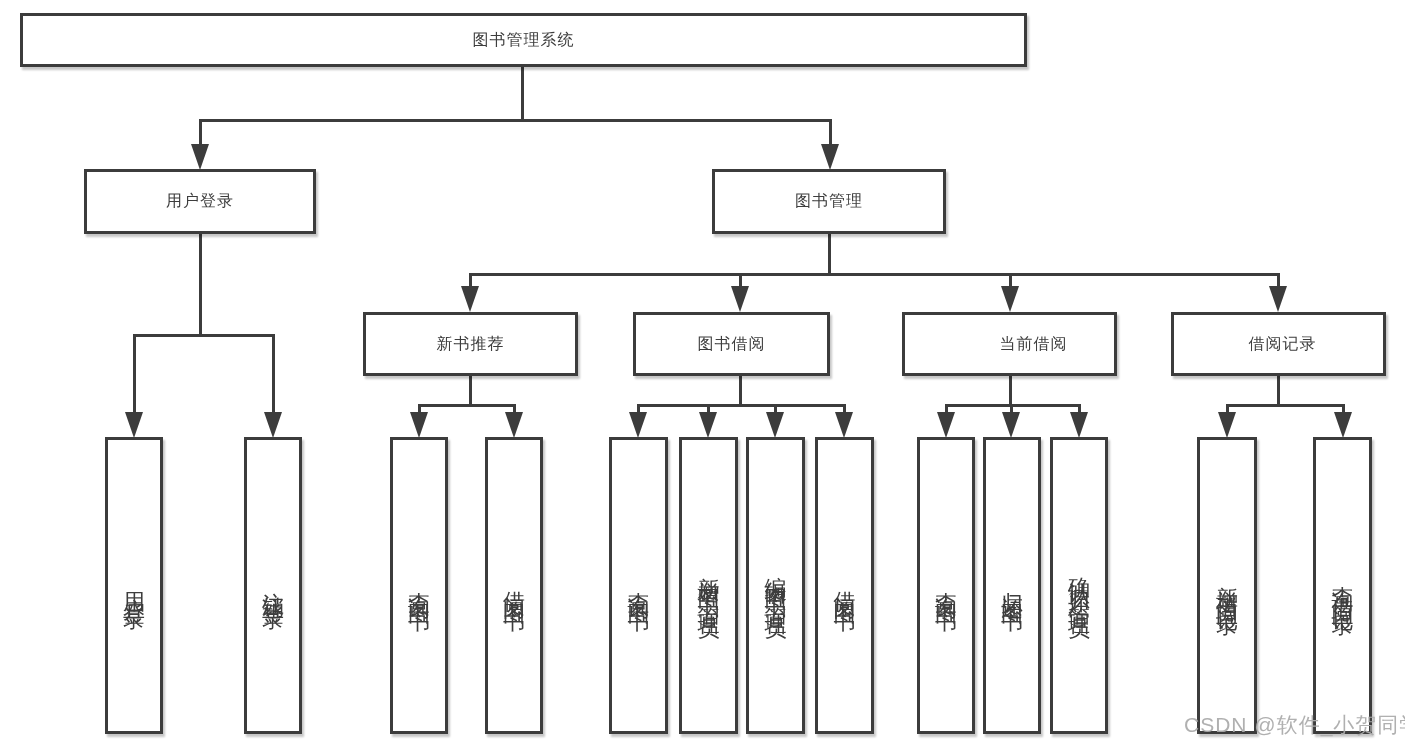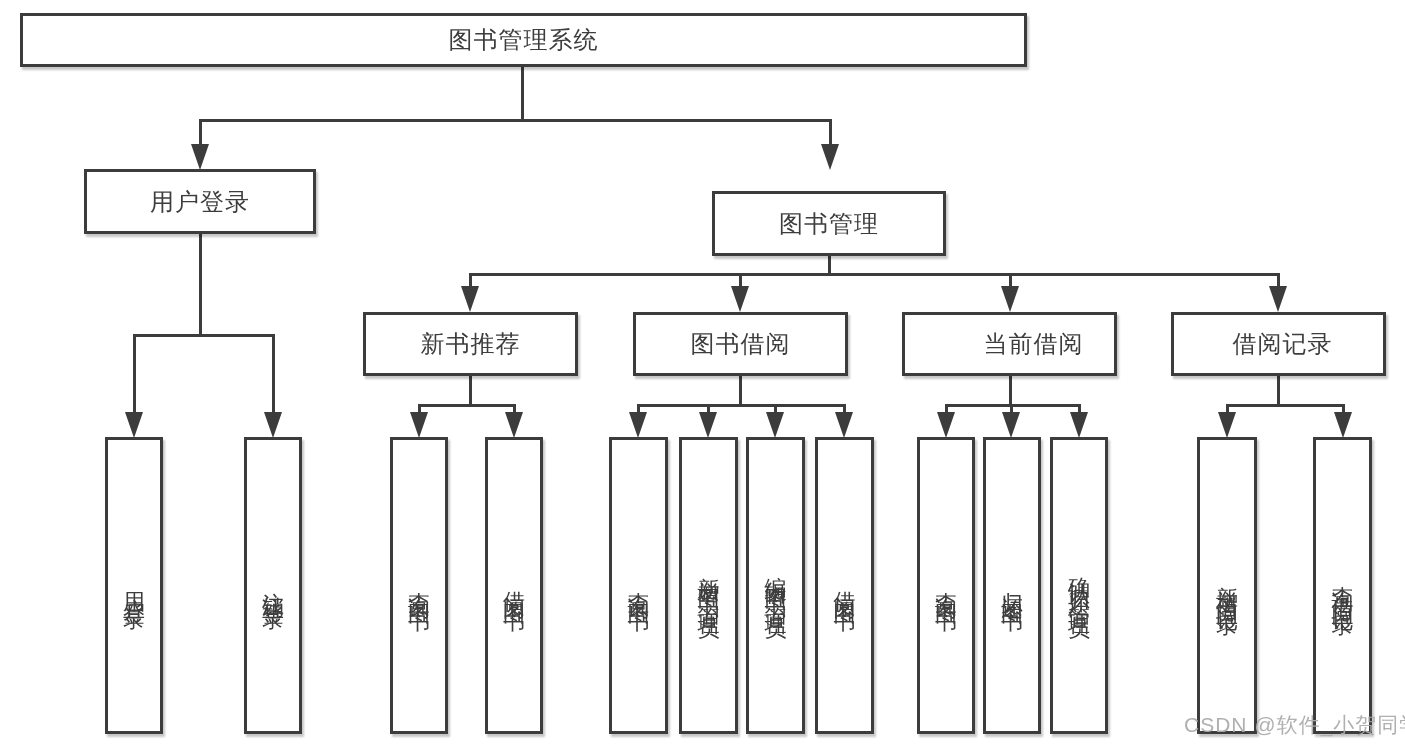--- a/index.html
+++ b/index.html
@@ -5,21 +5,21 @@
   html,body{margin:0;padding:0;background:#fff;}
   .canvas{
     position:relative;width:1405px;height:747px;background:#ffffff;
     font-family:"Liberation Sans","DejaVu Sans",sans-serif;overflow:hidden;
   }
   .node{
     position:absolute;background:#ffffff;border:3px solid #3c3c3c;box-sizing:border-box;
     display:flex;align-items:center;justify-content:center;color:#3d3d3d;
     box-shadow:2px 3px 2px rgba(0,0,0,0.22);
   }
-  .node.h{font-size:24px;letter-spacing:1px;white-space:nowrap;font-family:Liberation Mono, monospace;}
+  .node.h{font-size:16px;letter-spacing:1px;white-space:nowrap;font-family:Liberation Mono, monospace;}
   .node.v{font-size:22px;}
   .node.v .vtext{
     writing-mode:vertical-rl;text-orientation:mixed;
     letter-spacing:6px;line-height:1;
   }
   .hline{position:absolute;height:3px;background:#3c3c3c;}
   .vline{position:absolute;width:3px;background:#3c3c3c;}
   .arrow{
     position:absolute;width:0;height:0;
     border-left:9px solid transparent;border-right:9px solid transparent;
@@ -94,28 +94,28 @@
   <div class="vline" style="left:1342px;top:404px;height:12px;"></div>
   <div class="arrow" style="left:1334px;top:412px;"></div>
 
   <div class="node h" style="left:20px;top:13px;width:1007px;height:54px;">
     <span>图书管理系统</span>
   </div>
 
   <div class="node h" style="left:84px;top:169px;width:232px;height:65px;">
     <span>用户登录</span>
   </div>
-  <div class="node h" style="left:712px;top:169px;width:234px;height:65px;margin-top:22px;">
+  <div class="node h" style="left:712px;top:169px;width:234px;height:65px;">
     <span>图书管理</span>
   </div>
 
   <div class="node h" style="left:363px;top:312px;width:215px;height:64px;">
     <span>新书推荐</span>
   </div>
-  <div class="node h" style="left:633px;top:312px;width:215px;height:64px;">
+  <div class="node h" style="left:633px;top:312px;width:197px;height:64px;">
     <span>图书借阅</span>
   </div>
   <div class="node h" style="left:902px;top:312px;width:215px;height:64px;padding-left:48px;">
     <span>当前借阅</span>
   </div>
   <div class="node h" style="left:1171px;top:312px;width:215px;height:64px;padding-left:8px;">
     <span>借阅记录</span>
   </div>
 
   <div class="node v" style="left:105px;top:437px;width:58px;height:297px;">

